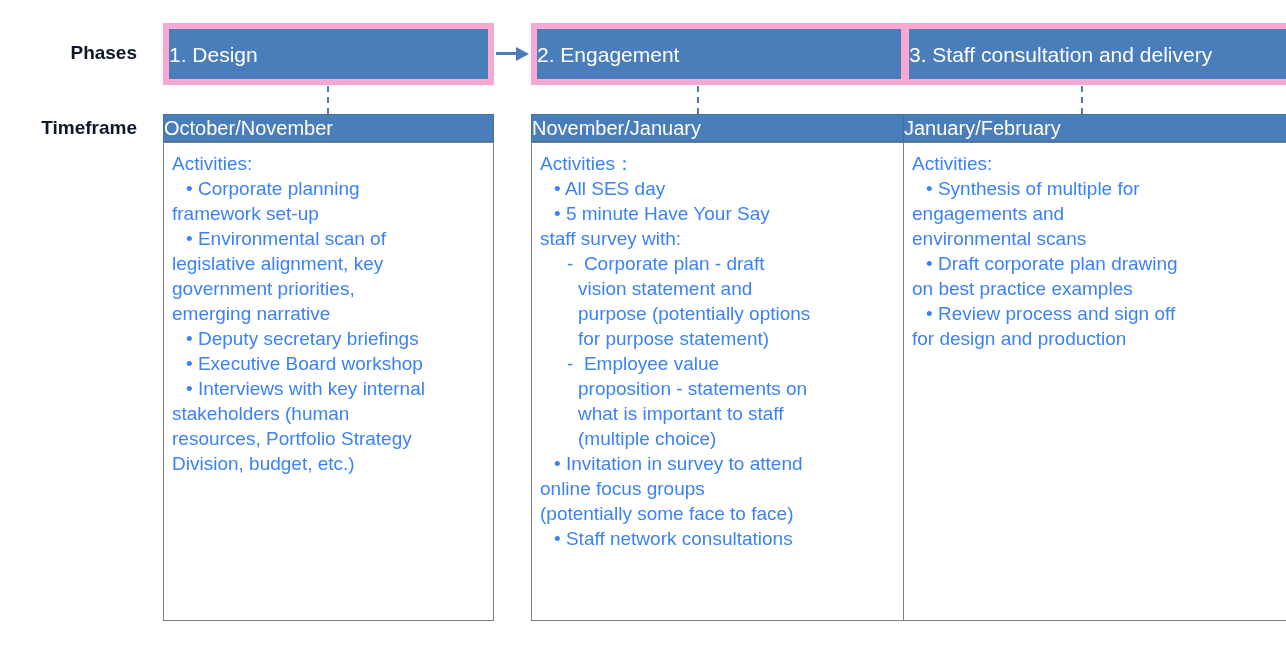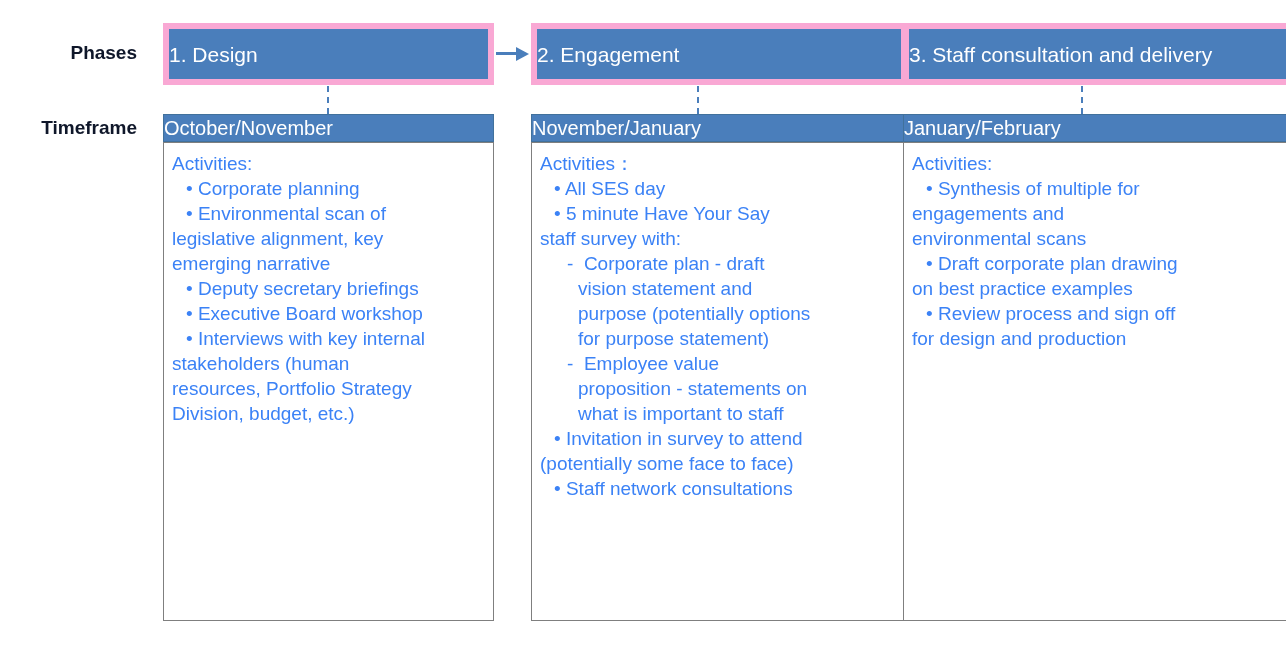--- a/index.html
+++ b/index.html
@@ -190,22 +190,24 @@
     </div>
     <div class="dashed-connector"></div>
     <div class="timeframe-band">
       <span class="timeframe-label">October/November</span>
     </div>
     <div class="activities-box">
       <div class="activities-list">
         <div class="act-line">Activities:</div>
         <div class="act-lines">
             <div class="act-line indent">• Corporate planning</div>
+            <div class="act-line cont">framework set-up</div>
             <div class="act-line indent">• Environmental scan of</div>
             <div class="act-line cont">legislative alignment, key</div>
+            <div class="act-line cont">government priorities,</div>
             <div class="act-line cont">emerging narrative</div>
             <div class="act-line indent">• Deputy secretary briefings</div>
             <div class="act-line indent">• Executive Board workshop</div>
             <div class="act-line indent">• Interviews with key internal</div>
             <div class="act-line cont">stakeholders (human</div>
             <div class="act-line cont">resources, Portfolio Strategy</div>
             <div class="act-line cont">Division, budget, etc.)</div>
           </div>
       </div>
     </div>
@@ -226,21 +228,23 @@
             <div class="act-line indent">• All SES day</div>
             <div class="act-line indent">• 5 minute Have Your Say</div>
             <div class="act-line cont">staff survey with:</div>
             <div class="act-line sub">-  Corporate plan - draft</div>
             <div class="act-line sub-cont">vision statement and</div>
             <div class="act-line sub-cont">purpose (potentially options</div>
             <div class="act-line sub-cont">for purpose statement)</div>
             <div class="act-line sub">-  Employee value</div>
             <div class="act-line sub-cont">proposition - statements on</div>
             <div class="act-line sub-cont">what is important to staff</div>
+            <div class="act-line sub-cont">(multiple choice)</div>
             <div class="act-line indent">• Invitation in survey to attend</div>
+            <div class="act-line cont">online focus groups</div>
             <div class="act-line cont">(potentially some face to face)</div>
             <div class="act-line indent">• Staff network consultations</div>
           </div>
       </div>
     </div>
   </div>
 
   <div class="column col-3">
     <div class="phase-box">
       <span class="phase-label">3. Staff consultation and delivery</span>

